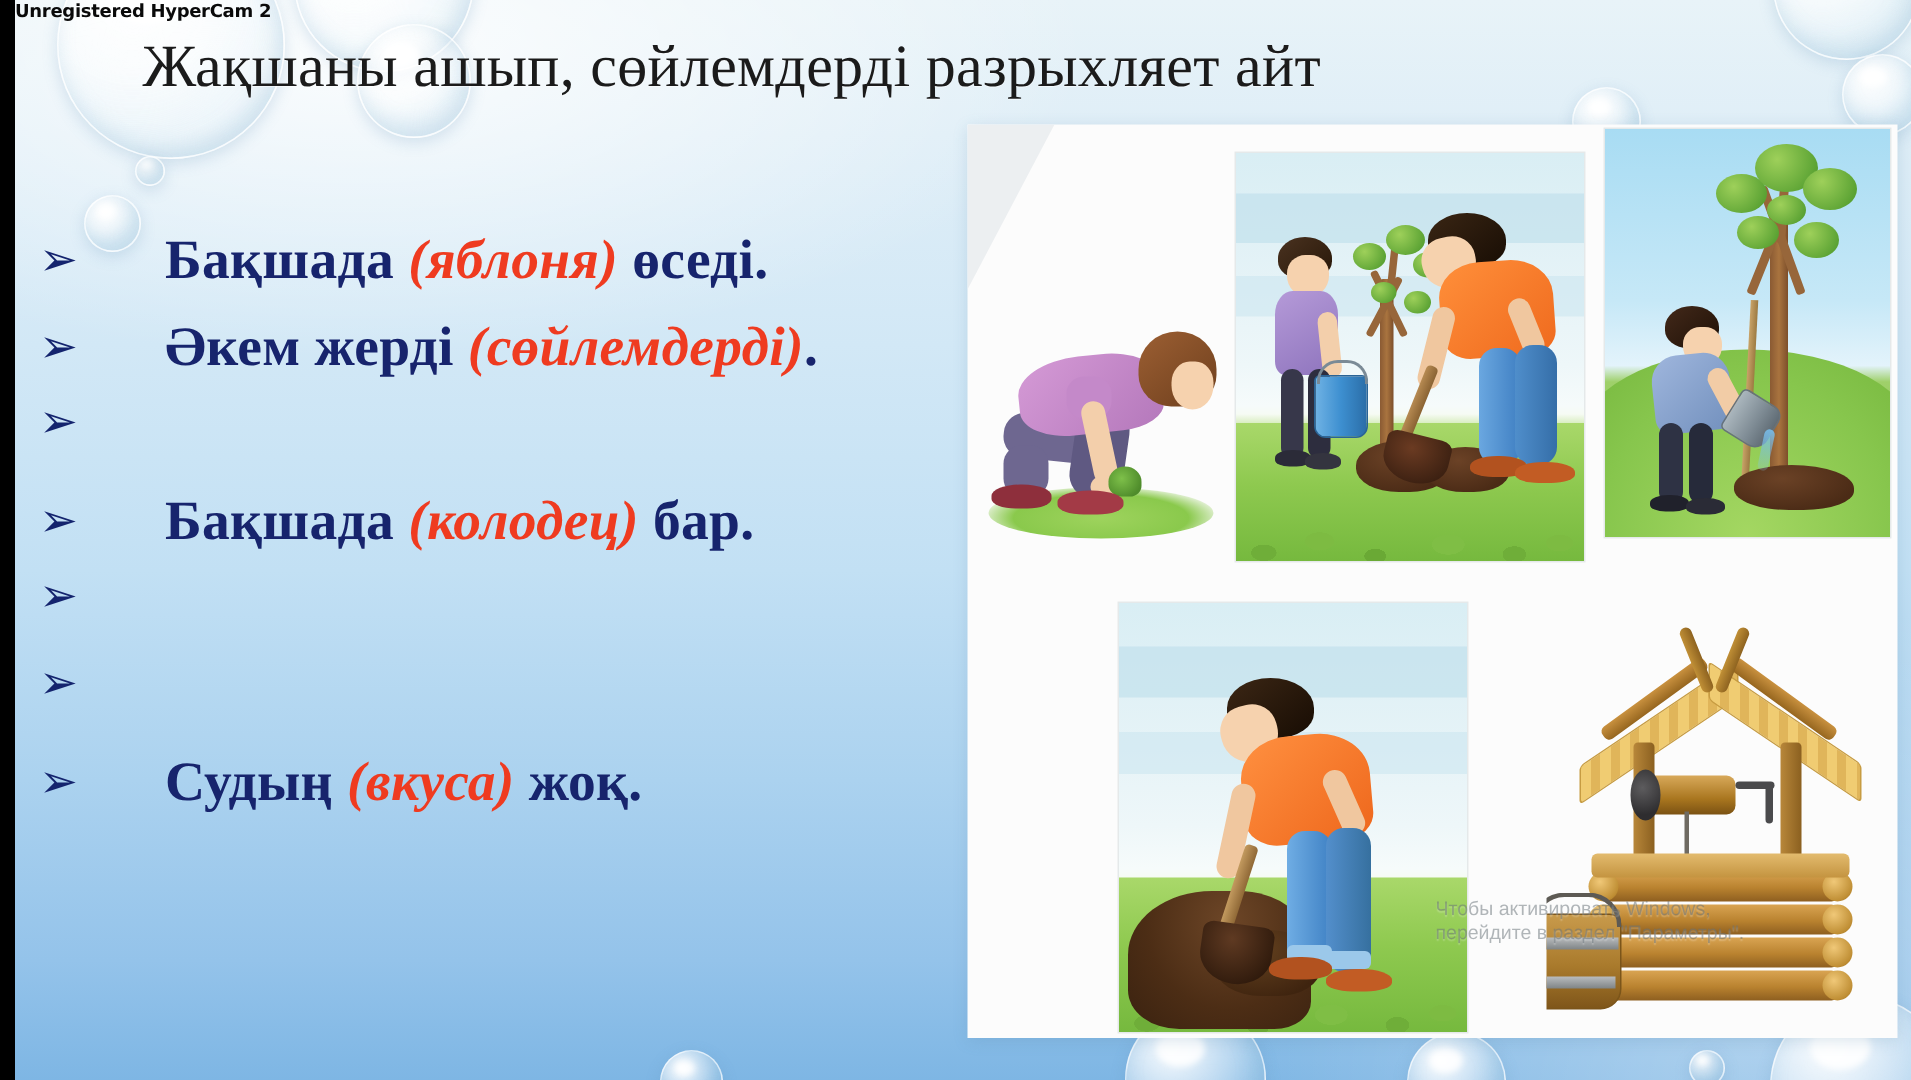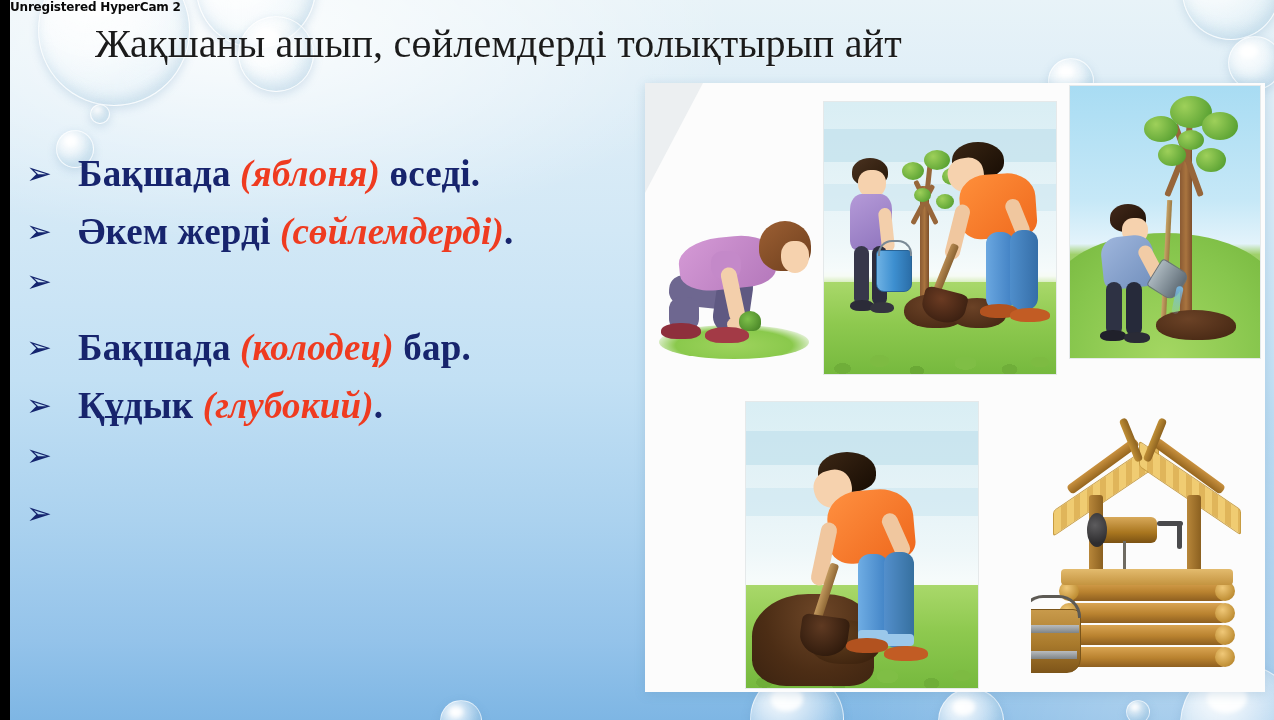--- a/index.html
+++ b/index.html
@@ -120,20 +120,21 @@
     padding-left: 4px;
     position: relative;
     top: -2px;
   }
   .li-text {
     font-family: "Liberation Serif", serif;
     font-size: 37px;
     font-weight: bold;
     color: #17246d;
     letter-spacing: 0.2px;
+    margin-left: 32px;
   }
   .hl {
     color: #ef3b20;
     font-style: italic;
     font-weight: bold;
   }
   .tail { color: #17246d; }
 
   
   .panel {
@@ -264,21 +265,21 @@
     <div class="bubble" style="left:928px; top:688px;  width:64px;  height:64px;"></div>
     <div class="bubble" style="left:1170px;top:664px;  width:118px; height:118px;"></div>
     <div class="bubble" style="left:1116px;top:700px;  width:22px;  height:22px;"></div>
     <div class="bubble" style="left:430px; top:700px;  width:40px;  height:40px;"></div>
   </div>
 
   <div class="leftbar"></div>
 
   <div class="hypercam">Unregistered HyperCam 2</div>
 
-  <div class="title">Жақшаны ашып, сөйлемдерді толықтырып айт</div>
+  <div class="title">Жақшаны ашып, сөйлемдерді разрыхляет айт</div>
 
   <div class="list">
 
     <div class="li">
       <span class="arrow">➢</span>
       <span class="li-text"><span>Бақшада </span><span class="hl">(яблоня)</span><span class="tail"> өседі.</span></span>
     </div>
 
     <div class="li">
       <span class="arrow">➢</span>
@@ -289,29 +290,29 @@
       <span class="arrow">➢</span>
     </div>
 
     <div class="li">
       <span class="arrow">➢</span>
       <span class="li-text"><span>Бақшада </span><span class="hl">(колодец)</span><span class="tail"> бар.</span></span>
     </div>
 
     <div class="li">
       <span class="arrow">➢</span>
-      <span class="li-text"><span>Құдык </span><span class="hl">(глубокий)</span><span class="tail">.</span></span>
-    </div>
-
-    <div class="li">
-      <span class="arrow">➢</span>
-    </div>
-
-    <div class="li">
-      <span class="arrow">➢</span>
+    </div>
+
+    <div class="li">
+      <span class="arrow">➢</span>
+    </div>
+
+    <div class="li">
+      <span class="arrow">➢</span>
+      <span class="li-text"><span>Судың </span><span class="hl">(вкуса)</span><span class="tail"> жоқ.</span></span>
     </div>
 
   </div>
 
   <div class="panel">
     <div class="panel-corner"></div>
 
     <div class="pic" style="left:8px; top:110px; width:180px; height:170px; background:transparent;">
 
       <div style="position:absolute; left:6px; bottom:4px; width:150px; height:34px;
@@ -516,15 +517,16 @@
                   background:linear-gradient(to bottom,#b9bcbe,#7f8486);"></div>
       <div style="position:absolute; left:-12px; top:238px; width:58px; height:8px;
                   background:linear-gradient(to bottom,#b9bcbe,#7f8486);"></div>
       <div style="position:absolute; left:-10px; top:182px; width:54px; height:20px;
                   border:3px solid #5d5a54; border-bottom:none; border-radius:22px 22px 0 0;"></div>
     </div>
 
   </div>
 
   <div class="winact">
+    <div class="winact-sub">Чтобы активировать Windows, перейдите в раздел "Параметры".</div>
   </div>
 
 </div>
 
 </body></html>

